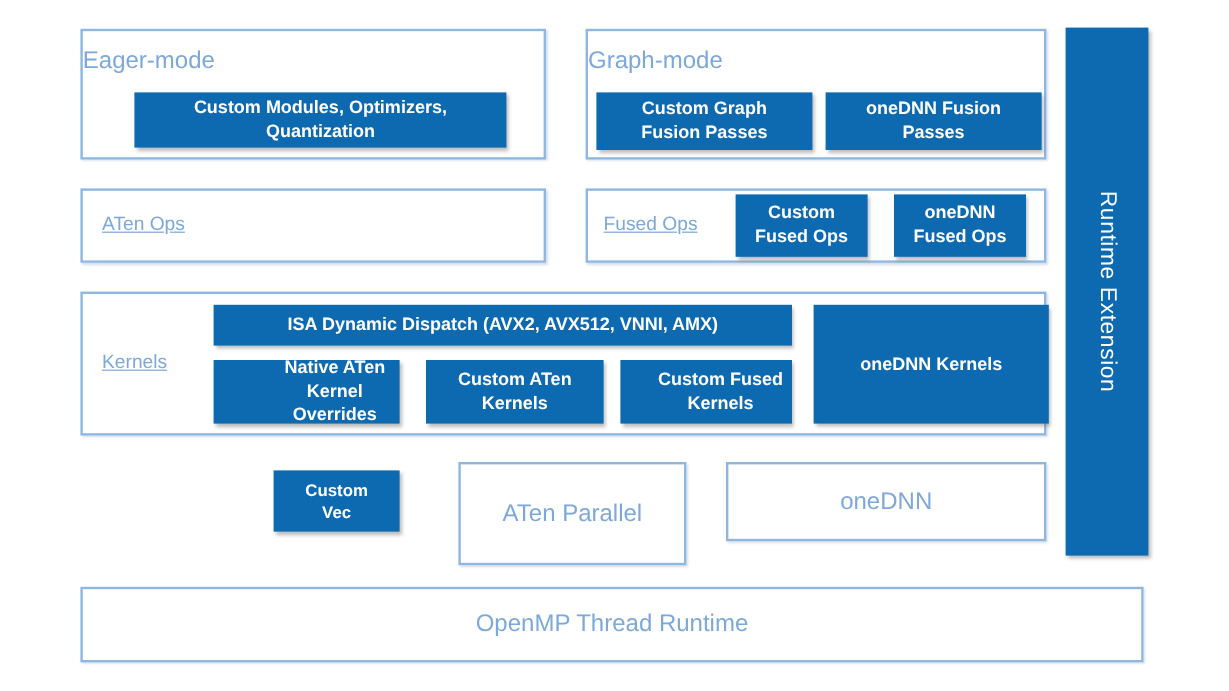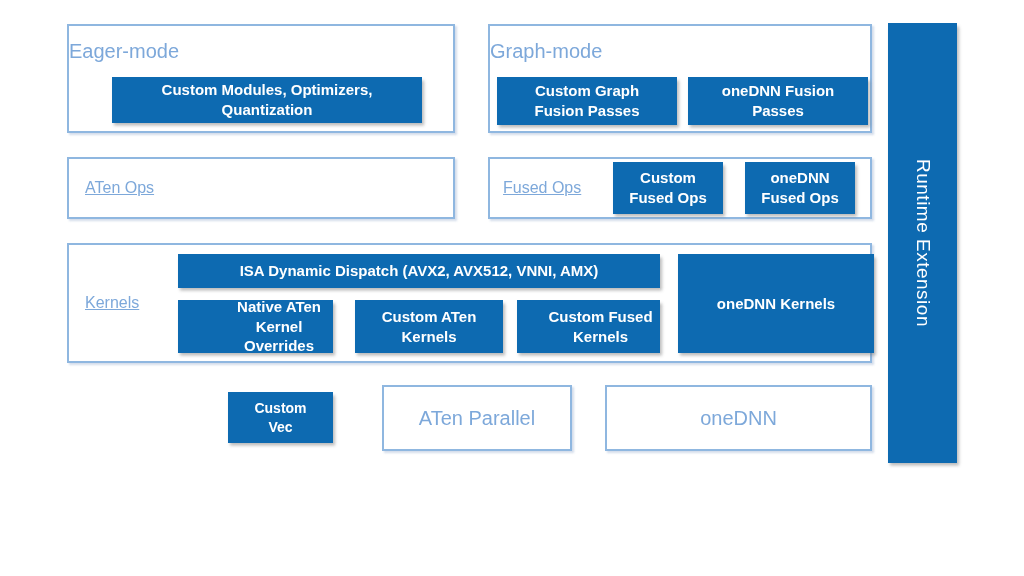--- a/index.html
+++ b/index.html
@@ -108,26 +108,29 @@
 Kernel Overrides</div>
   <div class="chip" style="left:355px; top:300px; width:148px; height:53px;">Custom ATen
 Kernels</div>
   <div class="chip" style="left:517px; top:300px; width:143px; height:53px;padding-left:24px;">Custom Fused
 Kernels</div>
   <div class="chip" style="left:678px; top:254px; width:196px; height:99px;">oneDNN Kernels</div>
 
   <div class="chip" style="left:228px; top:392px; width:105px; height:51px; font-size:14px;">Custom
 Vec</div>
 
-  <div class="obox" style="left:382px; top:385px; width:190px; height:66px;">
+  <div class="obox" style="left:382px; top:385px; width:190px; height:86px;">
     <div class="title-fill">ATen Parallel</div>
   </div>
 
   <div class="obox" style="left:605px; top:385px; width:267px; height:66px;">
     <div class="title-fill">oneDNN</div>
   </div>
 
+  <div class="obox" style="left:67px; top:489px; width:886px; height:63px;">
+    <div class="title-fill">OpenMP Thread Runtime</div>
+  </div>
 
   <div class="vbar">
     <span class="vtext">Runtime Extension</span>
   </div>
 
 </div>
 
 </body></html>

